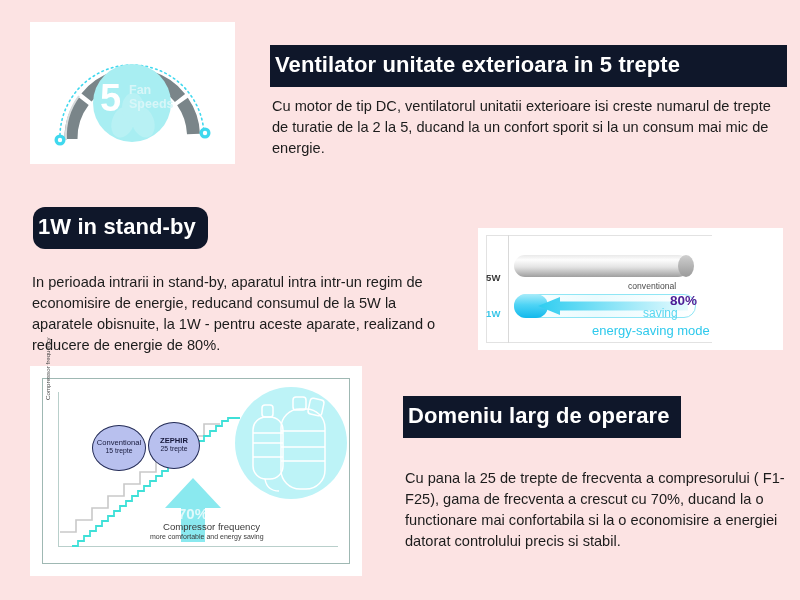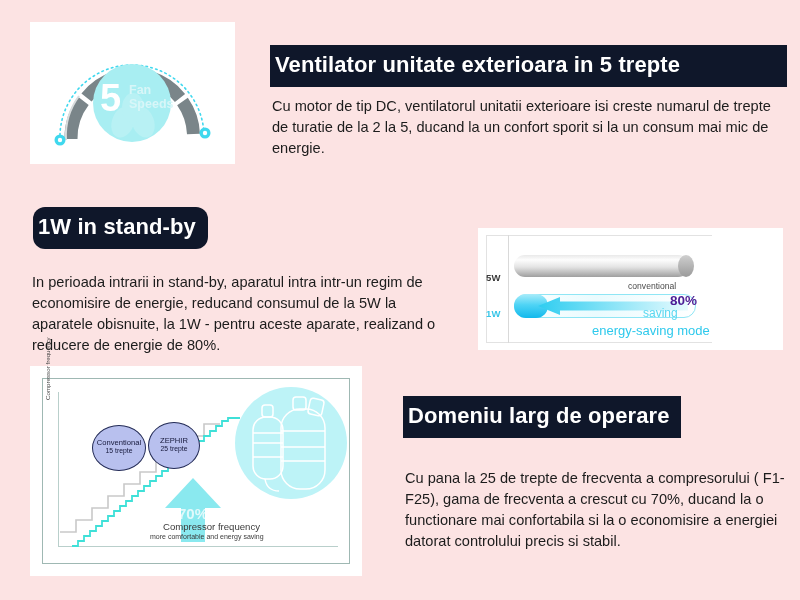--- a/index.html
+++ b/index.html
@@ -112,21 +112,21 @@
   }
   .bubble{
     position:absolute;border-radius:50%;
     background:#b8c0ee;border:1px solid #222a55;
     text-align:center;color:#15173a;
   }
   #bubble-conv{left:92px;top:425px;width:52px;height:44px;}
   #bubble-zep{left:148px;top:422px;width:50px;height:45px;}
   .bub-t1{font-size:7.6px;line-height:9px;margin-top:12px;}
   .bub-t2{font-size:6.8px;line-height:8.5px;}
-  #bubble-zep .bub-t1{font-weight:normal;margin-top:13px;}
+  #bubble-zep .bub-t1{font-weight:bold;margin-top:13px;}
   .cyl-circle{
     position:absolute;left:235px;top:387px;width:112px;height:112px;border-radius:50%;
     background:#bdf3f7;
   }
   .up-arrow{position:absolute;left:165px;top:478px;width:56px;height:64px;}
   .lbl-70{position:absolute;left:178px;top:505px;font-size:15px;color:#ffffff;font-weight:600;opacity:.75;}
   .cap1{position:absolute;left:163px;top:521px;font-size:9.6px;color:#3b3b3b;white-space:nowrap;}
   .cap2{position:absolute;left:150px;top:533px;font-size:7px;color:#3b3b3b;white-space:nowrap;}
 </style>
 </head>

